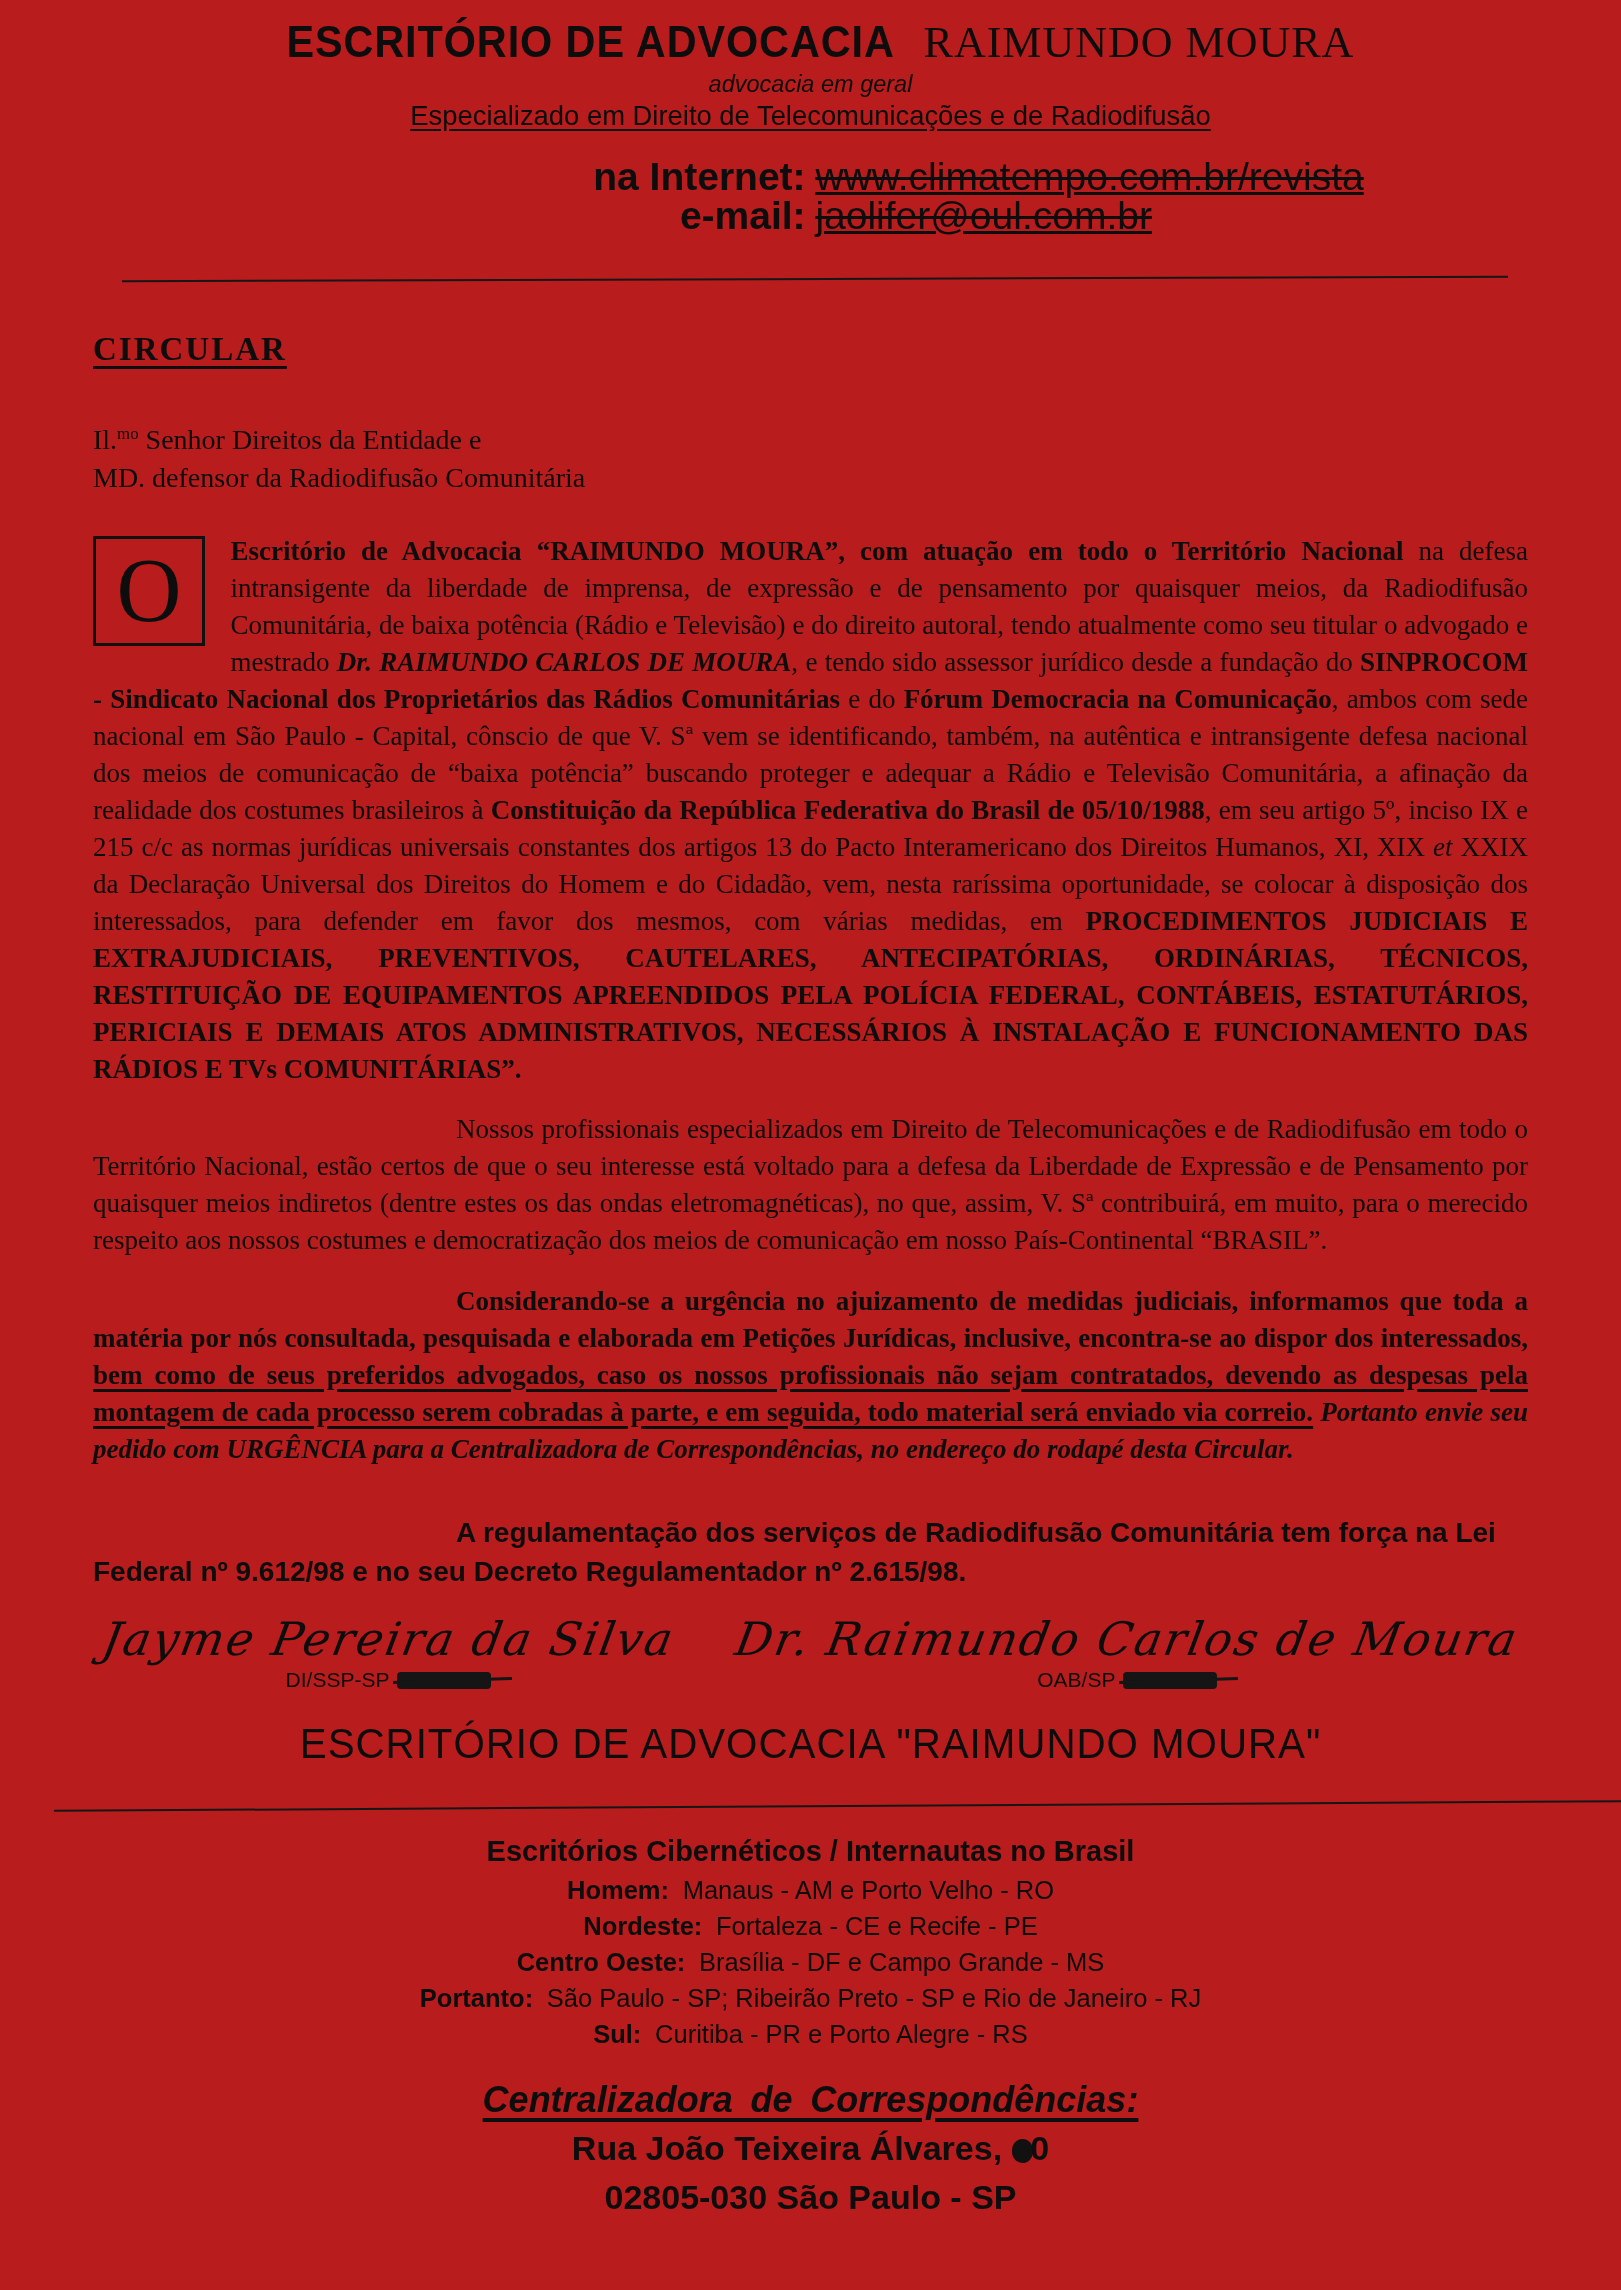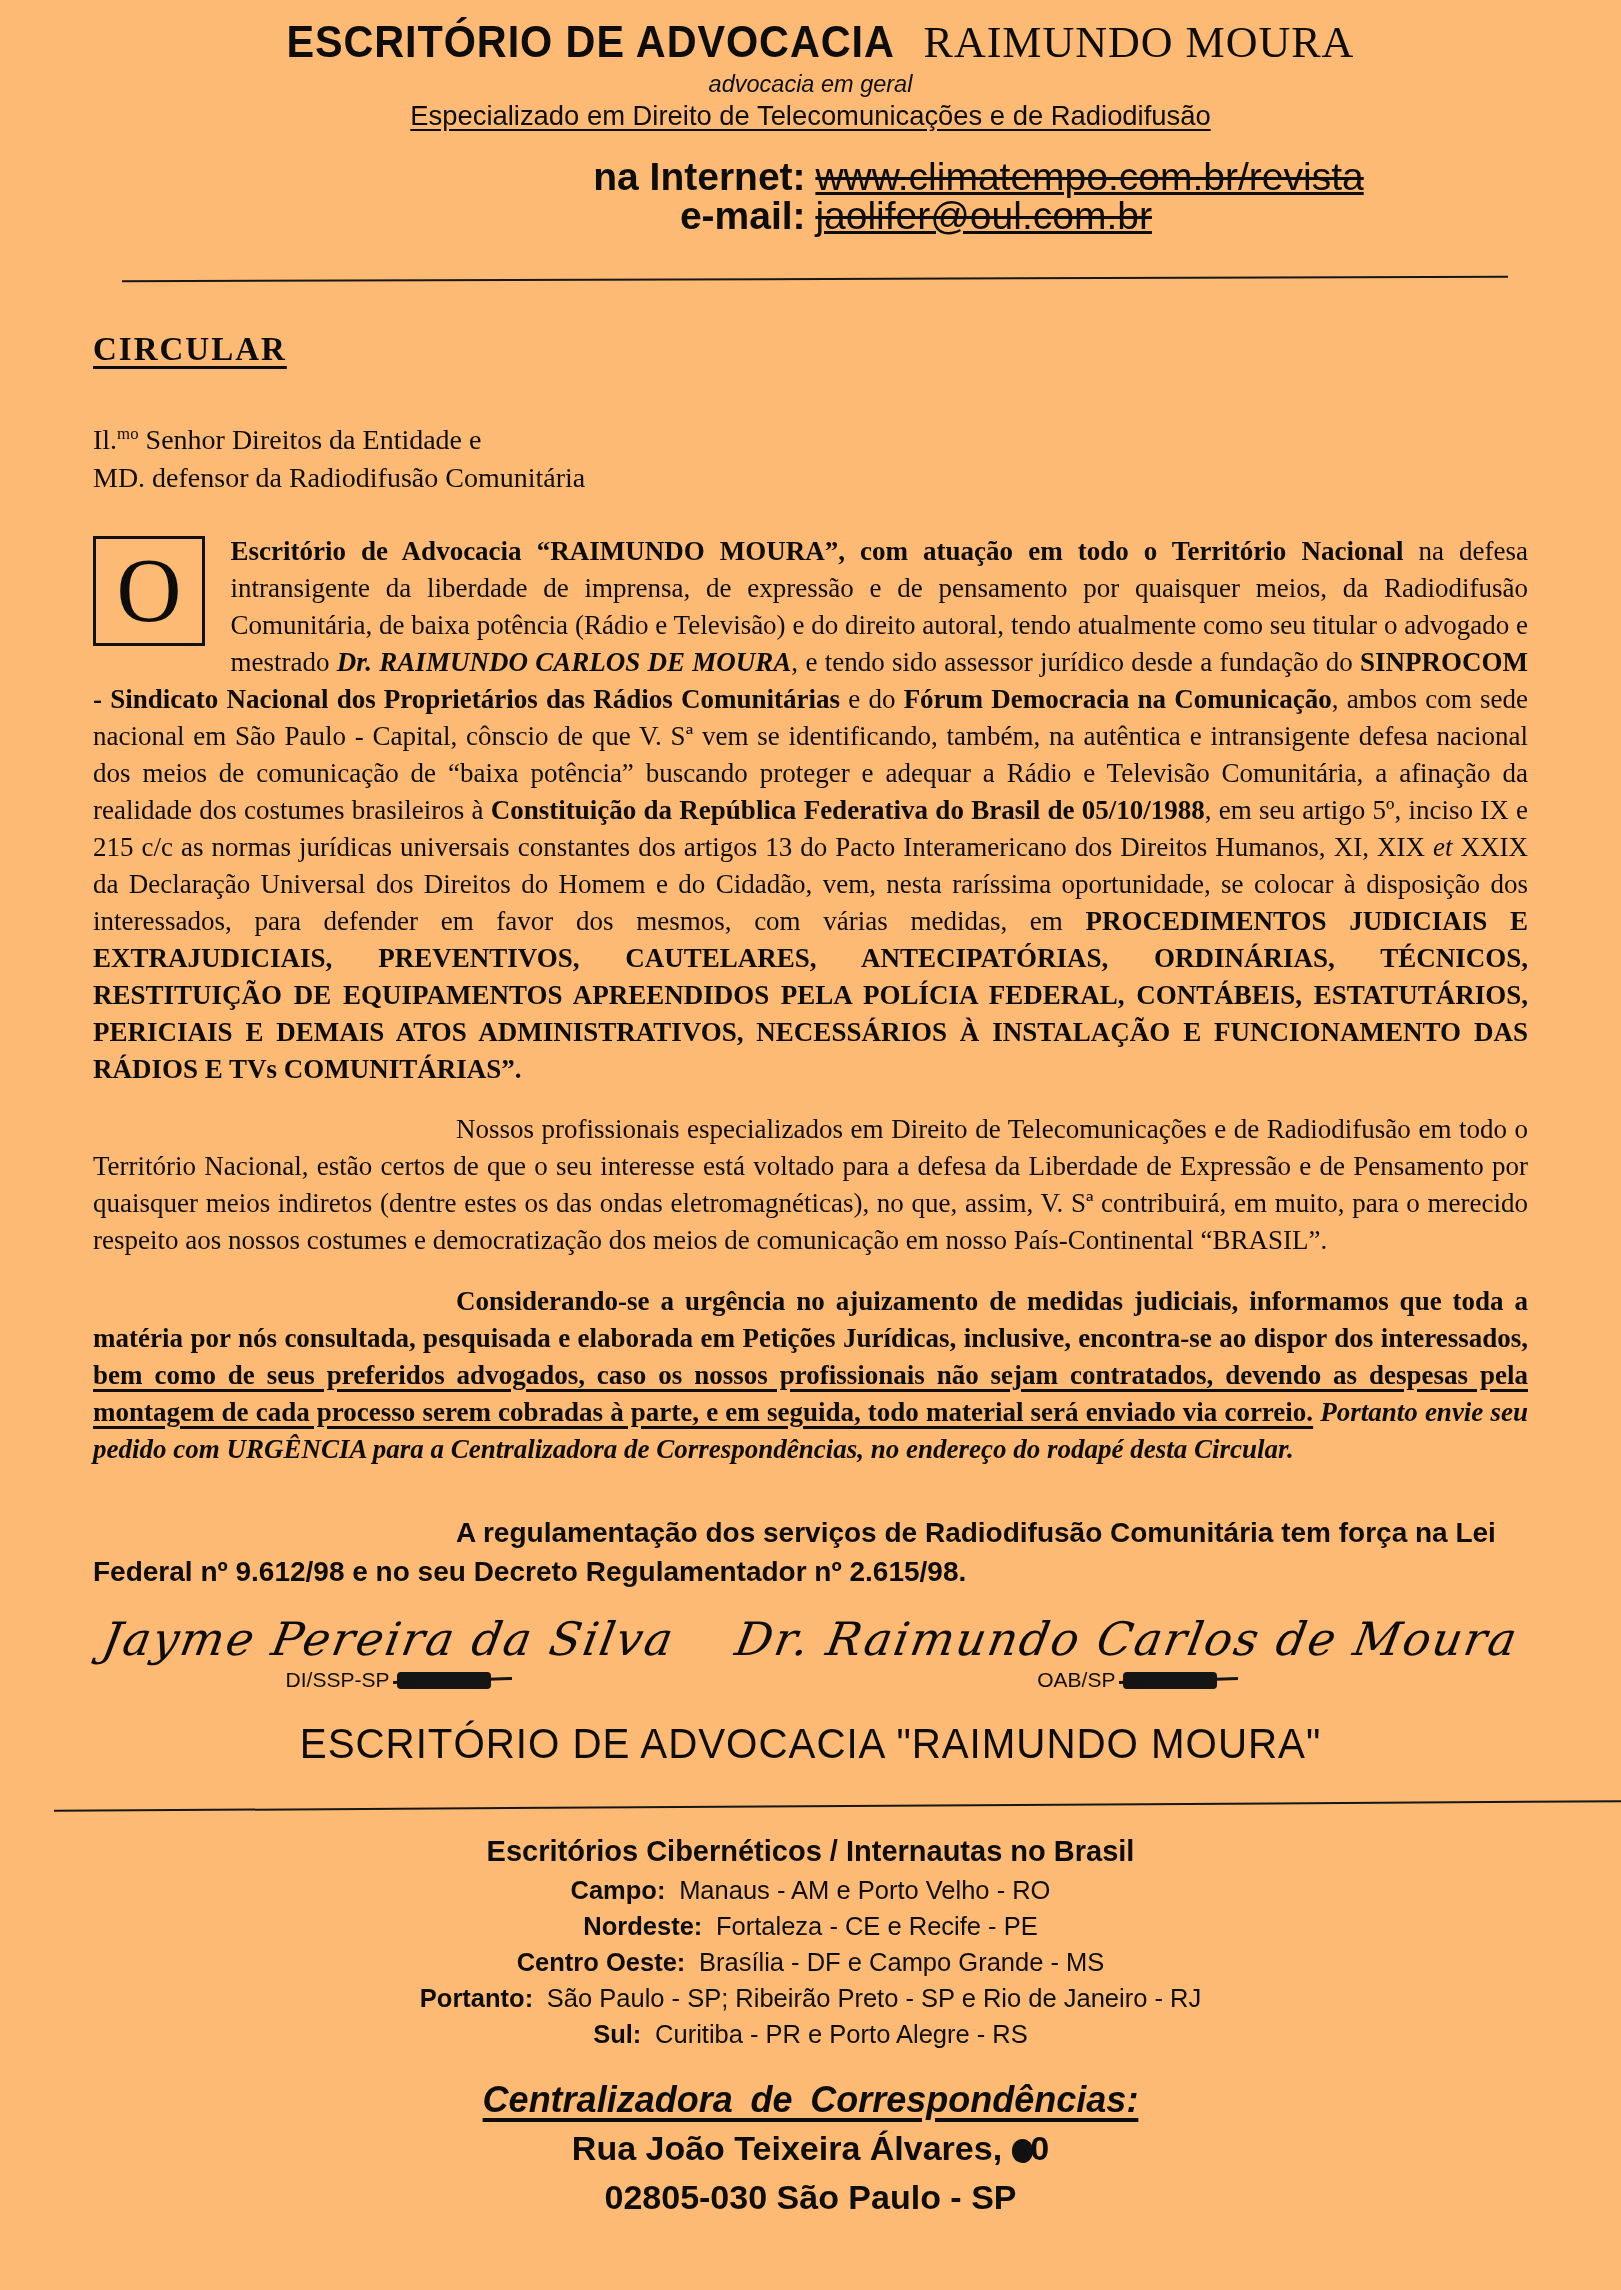--- a/index.html
+++ b/index.html
@@ -1,19 +1,19 @@
 <!DOCTYPE html>
 <html><head>
 <meta charset="utf-8">
 <style>
   html,body{margin:0;padding:0;background:#e8e8e8;}
   .page{
     position:relative;
     width:1621px;height:2291px;
-    background:#fdba74;
+    background:#b91c1c;
     color:#0d0d0d;
     overflow:hidden;
     font-family:"Liberation Serif", serif;
   }
   .inner{padding:15.7px 93px 0 93px;}
 
   
   .hdr{text-align:center;}
   .hdr-title{font-size:44px;line-height:51px;letter-spacing:1px;}
   .hdr-title .t1{font-family:"Liberation Sans",sans-serif;font-weight:bold;transform:scaleX(.94);display:inline-block;}
@@ -120,21 +120,21 @@
       </div>
     </div>
 
     <div class="banner">ESCRITÓRIO DE ADVOCACIA "RAIMUNDO MOURA"</div>
 
     <div class="rule2"></div>
 
     <div class="foot">
       <div class="foot-title">Escritórios Cibernéticos / Internautas no Brasil</div>
       <div class="regions">
-        <div><span class="lbl">Campo:</span><span class="cities">Manaus - AM  e  Porto Velho - RO</span></div>
+        <div><span class="lbl">Homem:</span><span class="cities">Manaus - AM  e  Porto Velho - RO</span></div>
         <div><span class="lbl">Nordeste:</span><span class="cities">Fortaleza - CE  e  Recife - PE</span></div>
         <div><span class="lbl">Centro Oeste:</span><span class="cities">Brasília - DF  e  Campo Grande - MS</span></div>
         <div><span class="lbl">Portanto:</span><span class="cities">São Paulo - SP;  Ribeirão Preto - SP  e  Rio de Janeiro - RJ</span></div>
         <div><span class="lbl">Sul:</span><span class="cities">Curitiba - PR  e  Porto Alegre - RS</span></div>
       </div>
       <div class="corr-title">Centralizadora de Correspondências:</div>
       <div class="addr"><span>Rua João Teixeira Álvares,</span> <span class="blob"></span><span>0</span></div>
       <div class="addr">02805-030 São Paulo - SP</div>
     </div>
 

